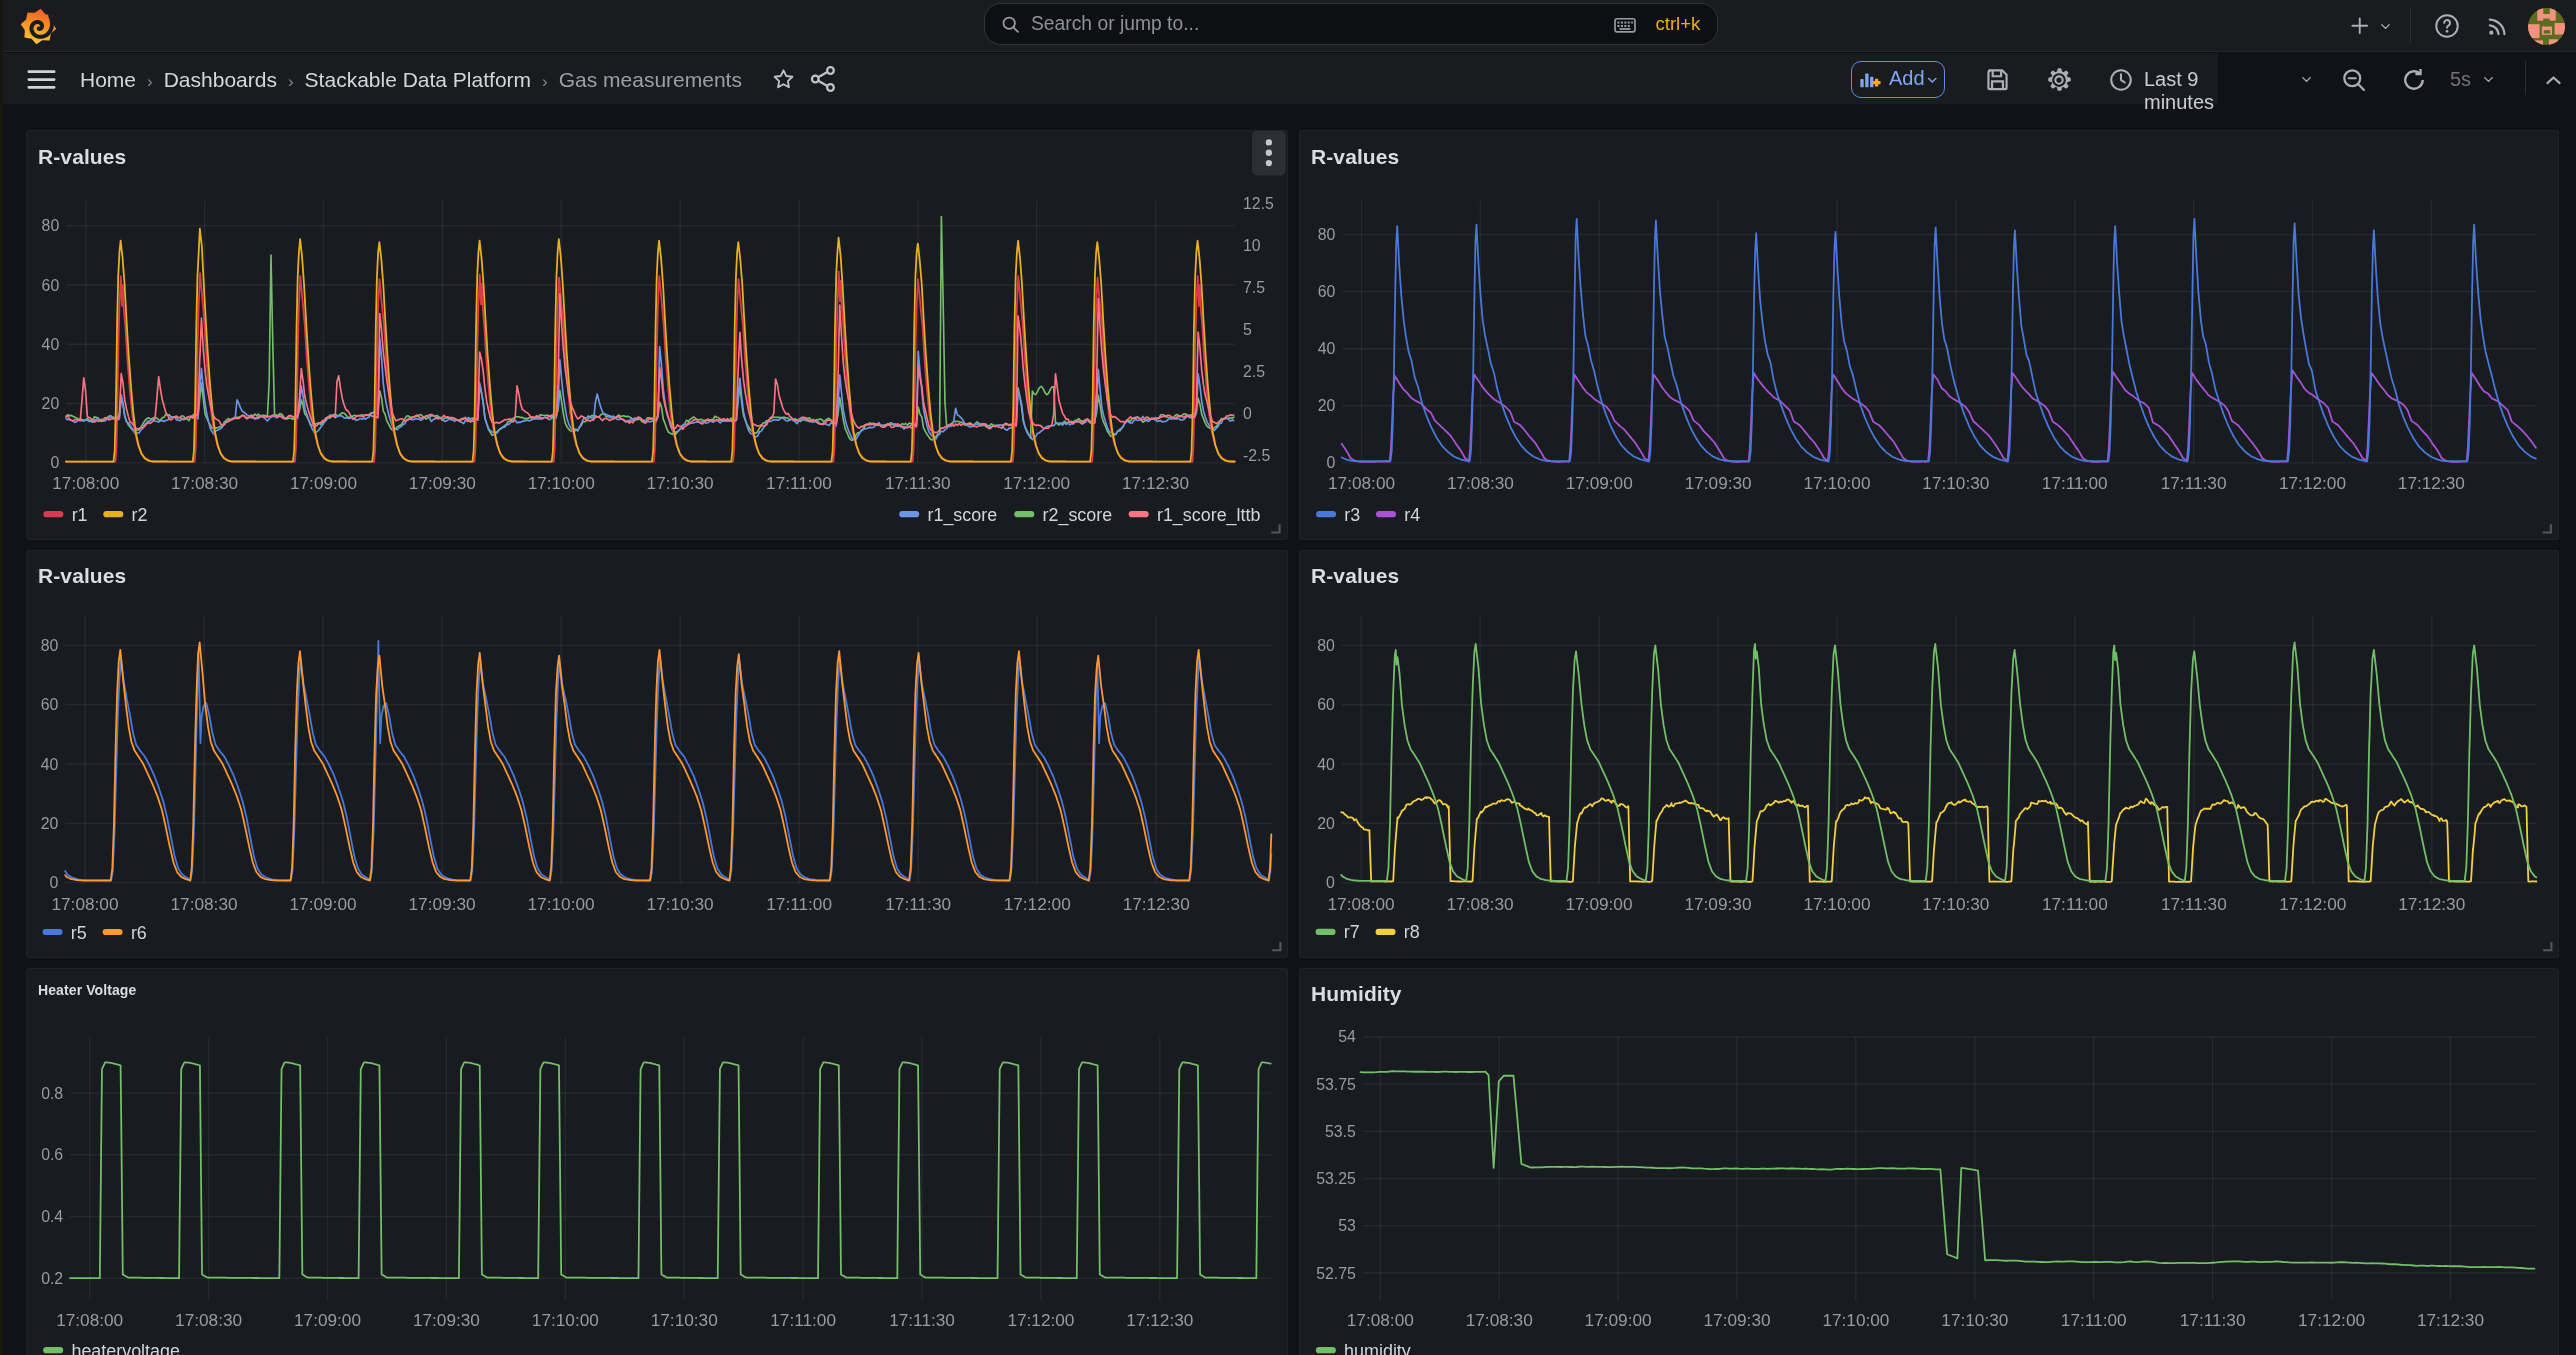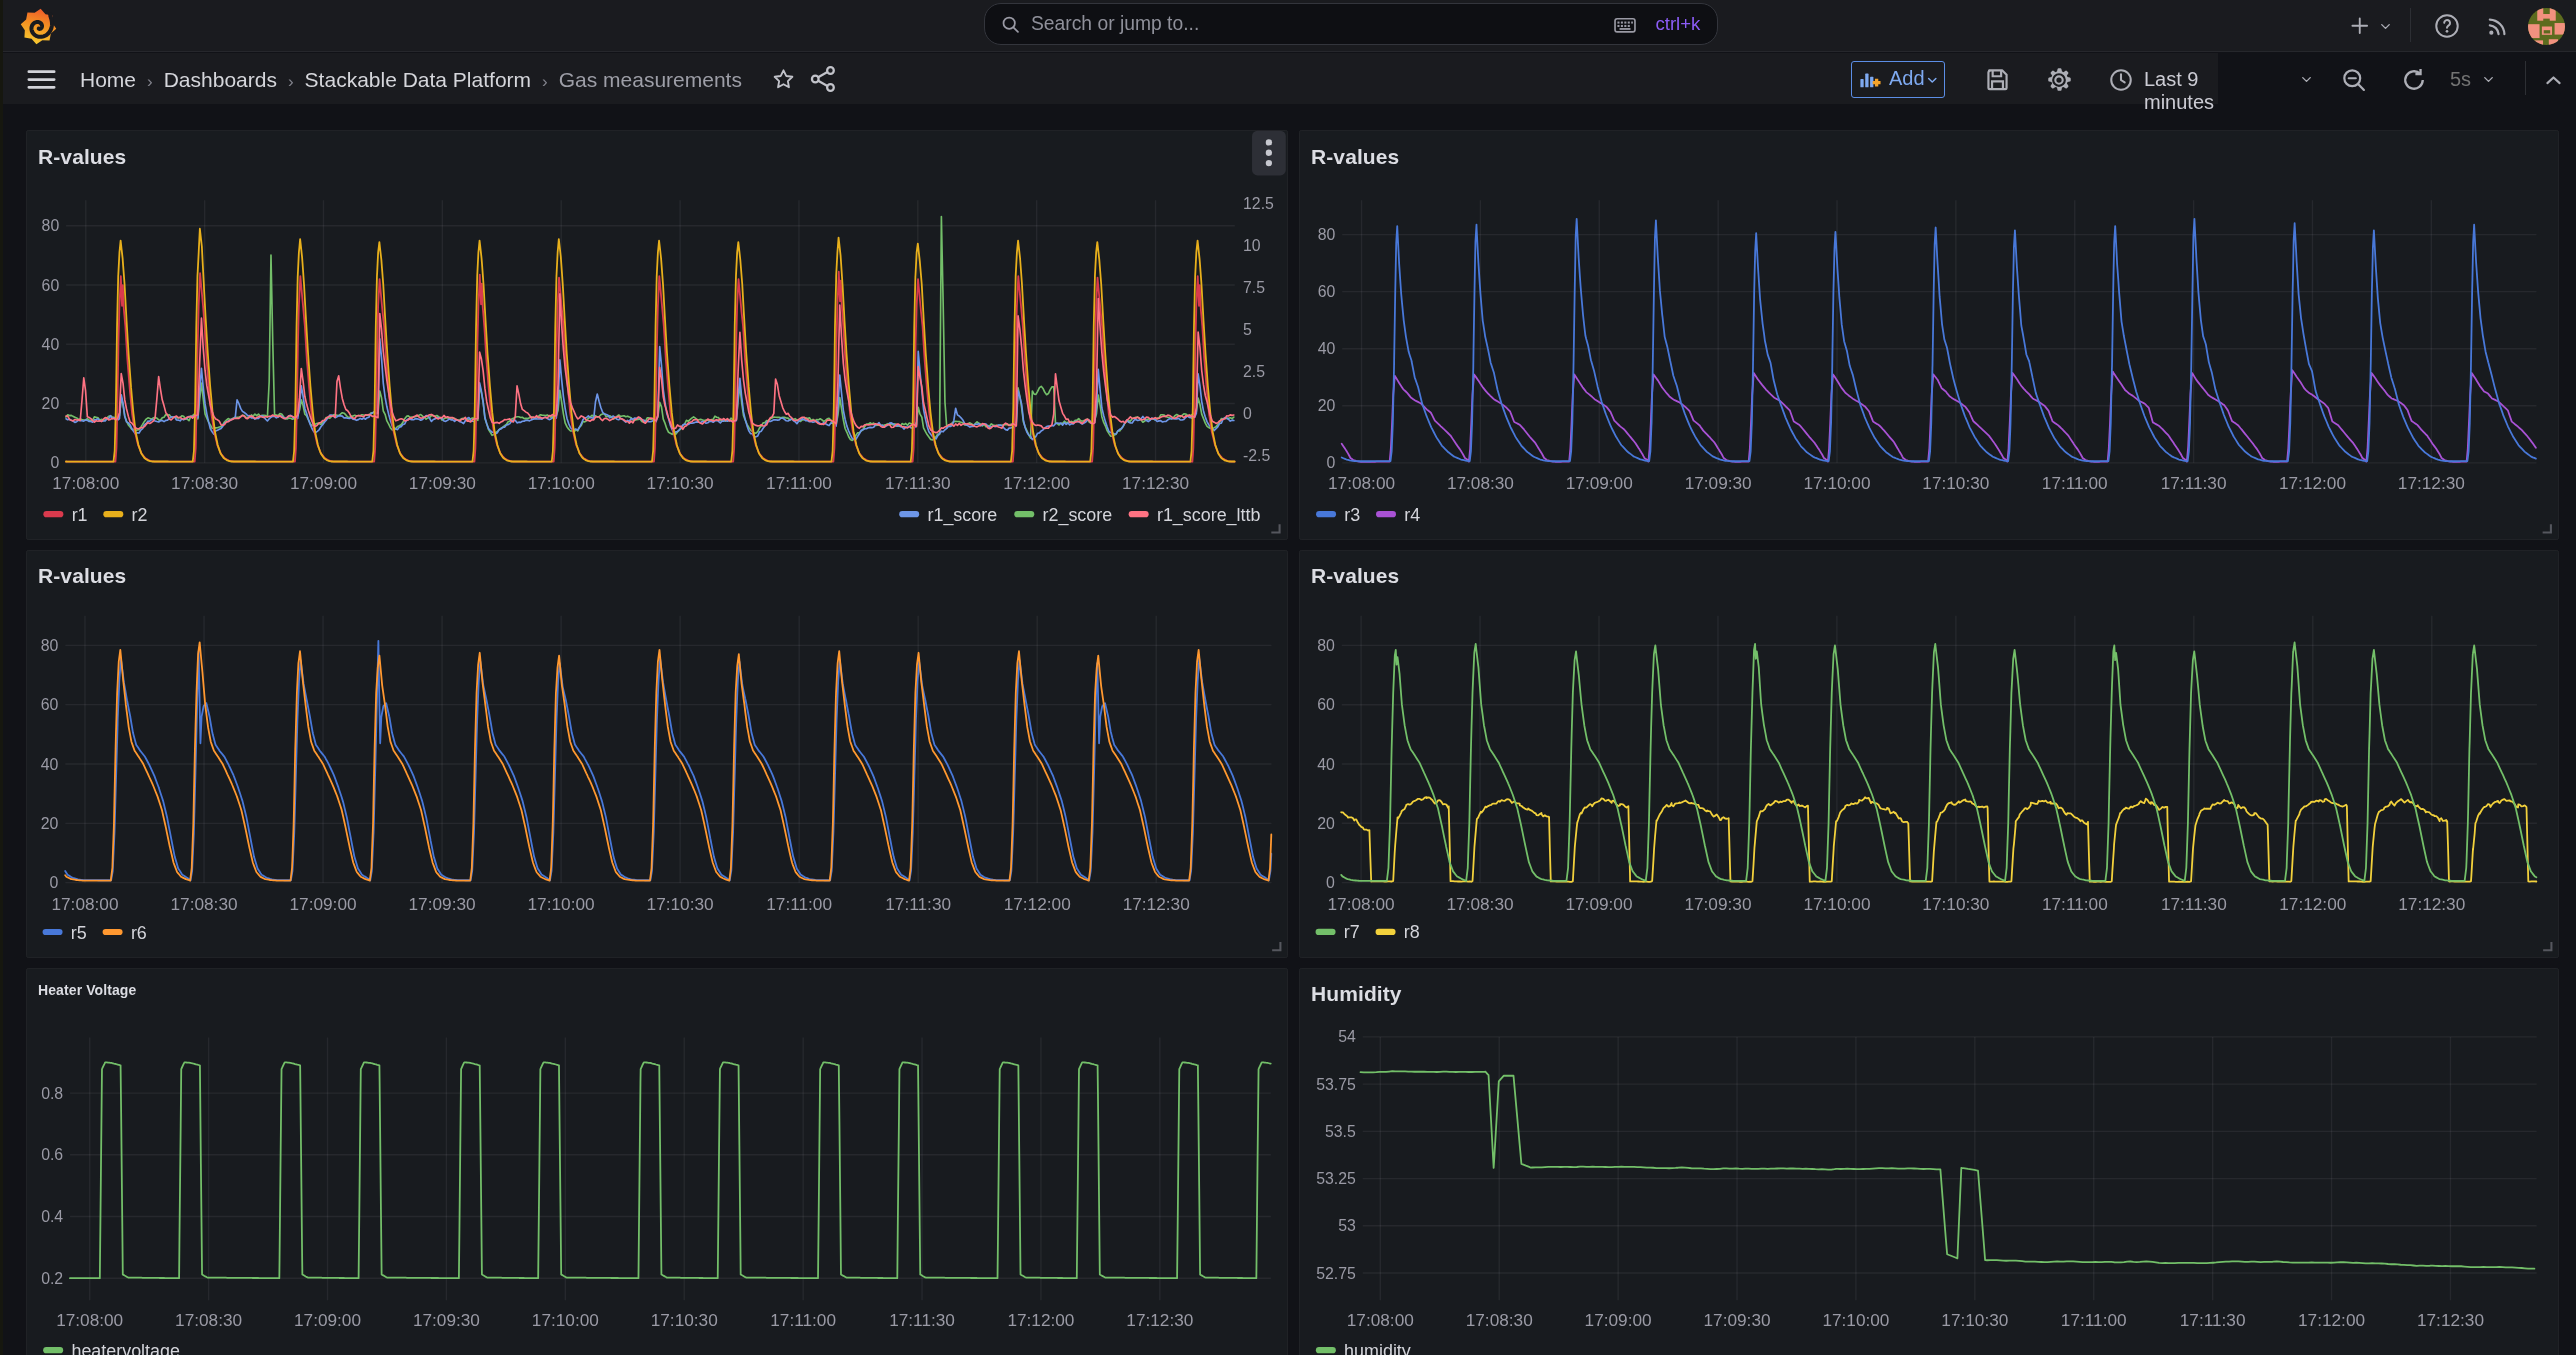--- a/index.html
+++ b/index.html
@@ -28,21 +28,21 @@
           <rect x="15" y="6.5" width="3" height="3"></rect>
           <rect x="20" y="6.5" width="3" height="3"></rect>
           <rect x="25" y="6.5" width="2.5" height="3"></rect>
           <rect x="5" y="11.5" width="3" height="3"></rect>
           <rect x="10" y="11.5" width="3" height="3"></rect>
           <rect x="15" y="11.5" width="3" height="3"></rect>
           <rect x="20" y="11.5" width="3" height="3"></rect>
           <rect x="8" y="16" width="16" height="2.6"></rect>
         </g>
     </svg>
-    <div style="position:absolute;right:16.6px;top:9px;font-size:18.6px;color:#8b5cf6">ctrl+k</div>
+    <div style="position:absolute;right:16.6px;top:9px;font-size:18.6px;color:#eab308">ctrl+k</div>
   </div>
   <svg width="23.5" height="23.5" viewBox="0 0 24 24" style="position:absolute;left:2348px;top:14px">
     <path d="M12 4.5v15M4.5 12h15" stroke="#adaeb6" stroke-width="1.9" stroke-linecap="round"></path>
   </svg>
   <svg width="15" height="15" viewBox="0 0 24 24" style="position:absolute;left:2378px;top:18.6px">
     <path d="M6 9l6 6 6-6" fill="none" stroke="#adaeb6" stroke-width="2.2" stroke-linecap="round" stroke-linejoin="round"></path>
   </svg>
   <div style="position:absolute;left:2410px;top:8.3px;width:1.4px;height:34px;background:#2d2f34"></div>
   <svg width="28" height="28" viewBox="0 0 24 24" style="position:absolute;left:2433px;top:11.7px">
     <circle cx="12" cy="12" r="9.2" fill="none" stroke="#adaeb6" stroke-width="1.7"></circle>
@@ -83,21 +83,21 @@
   <div style="position:absolute;left:80px;top:14.5px;font-size:21px;color:#d5d6db;white-space:nowrap">Home<span style="color:#83848d;padding:0 11px;font-size:17px">›</span>Dashboards<span style="color:#83848d;padding:0 11px;font-size:17px">›</span>Stackable Data Platform<span style="color:#83848d;padding:0 11px;font-size:17px">›</span><span style="color:#9d9ea7">Gas measurements</span></div>
   <svg width="25" height="25" viewBox="0 0 24 24" style="position:absolute;left:771px;top:14px">
     <path d="M12 3.2l2.6 5.4 5.9.8-4.3 4.1 1 5.9-5.2-2.8-5.2 2.8 1-5.9-4.3-4.1 5.9-.8z" fill="none" stroke="#c2c3ca" stroke-width="1.8" stroke-linejoin="round"></path>
   </svg>
   <svg width="32" height="32" viewBox="0 0 24 24" style="position:absolute;left:807px;top:10.3px">
     <circle cx="6.2" cy="12" r="2.5" fill="none" stroke="#c2c3ca" stroke-width="1.7"></circle>
     <circle cx="17.6" cy="5.6" r="2.5" fill="none" stroke="#c2c3ca" stroke-width="1.7"></circle>
     <circle cx="17.6" cy="18.4" r="2.5" fill="none" stroke="#c2c3ca" stroke-width="1.7"></circle>
     <path d="M8.4 10.7l6.9-3.9M8.4 13.3l6.9 3.9" stroke="#c2c3ca" stroke-width="1.7"></path>
   </svg>
-  <div style="position:absolute;left:1851px;top:8.3px;width:94px;height:37px;border:1.7px solid #5c8ee6;border-radius:3px;color:#7ea9f0;font-size:20px;">
+  <div style="position:absolute;left:1851px;top:8.3px;width:94px;height:37px;border:1.7px solid #5c8ee6;border-radius:10px;color:#7ea9f0;font-size:20px;">
     <svg width="22" height="22" viewBox="0 0 24 24" style="position:absolute;left:7px;top:7px">
       <g fill="#7ea9f0">
           <rect x="1.5" y="11" width="3.6" height="9" rx="0.7"></rect>
           <rect x="6.8" y="5" width="3.6" height="15" rx="0.7"></rect>
           <rect x="12.1" y="8.5" width="3.6" height="11.5" rx="0.7"></rect>
         </g>
       <path d="M19.2 10.5v8.6M14.9 14.8h8.6" stroke="#f5a32a" stroke-width="3.6"></path>
     </svg>
     <span style="position:absolute;left:37px;top:4.8px">Add</span>
     <svg width="14.5" height="14.5" viewBox="0 0 24 24" style="position:absolute;right:4.8px;top:11px">

